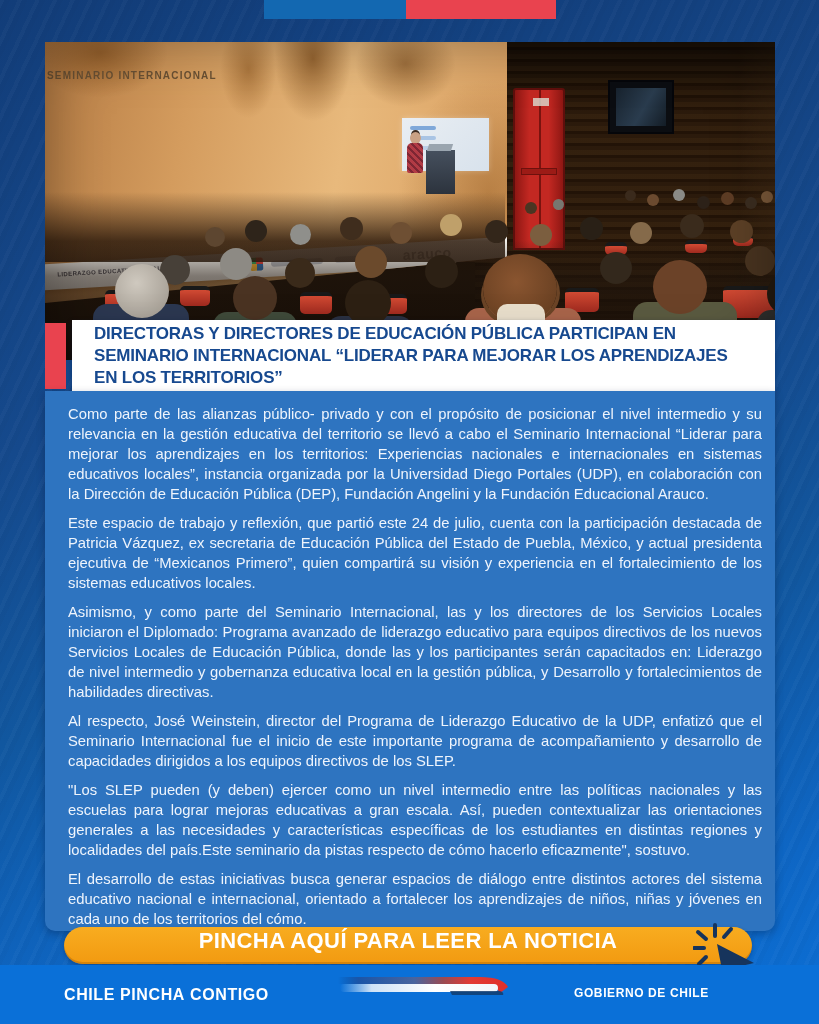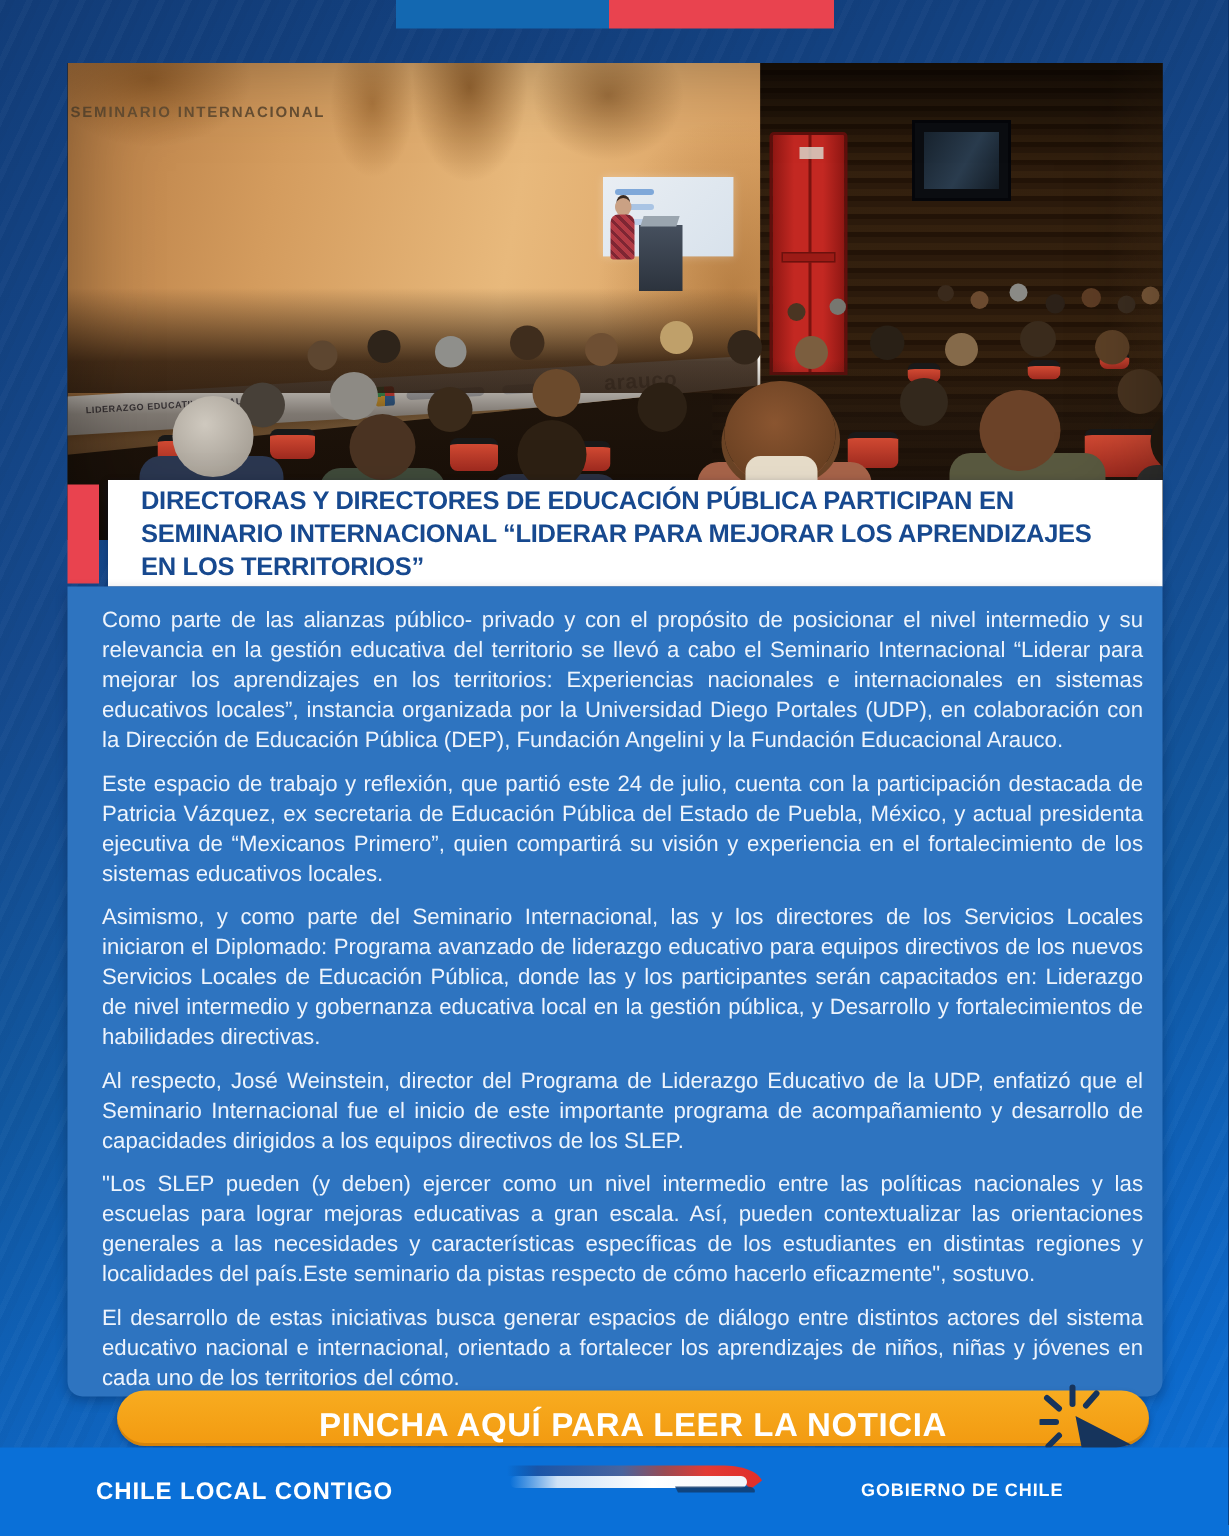--- a/index.html
+++ b/index.html
@@ -65,24 +65,24 @@
   
   .headline-tab{position:absolute;left:45px;top:323px;width:21px;height:66px;background:#e9434f;}
   .headline-box{position:absolute;left:72px;top:320px;width:703px;height:71px;background:#ffffff;display:flex;align-items:center;padding:0 26px 0 22px;box-shadow:0 2px 5px rgba(0,20,60,.35);}
   .headline-box h1{margin:0;font-size:17px;line-height:22px;font-weight:800;letter-spacing:-.2px;color:#17498f;}
 
   
   .panel{position:absolute;left:45px;top:391px;width:730px;height:540px;background:#2e74c0;border-radius:0 0 10px 10px;padding:13px 13px 0 23px;box-shadow:0 3px 8px rgba(0,15,45,.3);}
   .panel p{margin:0 0 9px 0;color:#eef4fc;font-size:14.8px;line-height:20px;text-align:justify;}
 
   
-  .cta{position:absolute;left:78px;top:927px;width:688px;height:37px;border-radius:19px;
+  .cta{position:absolute;left:64px;top:927px;width:688px;height:37px;border-radius:19px;
     background:linear-gradient(180deg,#f8ac20,#f29a10);
     box-shadow:inset 0 -2px 0 rgba(160,90,0,.35),0 2px 4px rgba(0,20,60,.3);
-    display:flex;align-items:flex-end;justify-content:center;cursor:pointer;border:none;}
+    display:flex;align-items:flex-start;justify-content:center;cursor:pointer;border:none;}
   .cta span{color:#ffffff;font-weight:800;font-size:22px;letter-spacing:.4px;}
   .cursor-wrap{position:absolute;left:693px;top:922px;width:64px;height:68px;pointer-events:none;}
 
   
   .footer{position:absolute;left:0;top:965px;width:819px;height:59px;background:#0a70d8;}
   .footer .left{position:absolute;left:64px;top:21px;font-size:16px;color:#ffffff;letter-spacing:.6px;}
   .footer .right{position:absolute;left:574px;top:21px;font-size:12px;color:#ffffff;letter-spacing:.6px;}
   .fw-bold{font-weight:800;}
   .fw-semi{font-weight:700;}
   .fw-reg{font-weight:700;}
@@ -209,21 +209,21 @@
         <line x1="13" y1="35" x2="6" y2="42"></line>
         <line x1="31" y1="15" x2="38" y2="7"></line>
       </g>
       <path d="M24 22 L31 58 L40 48 L48 62 L56 57 L48 44 L61 41 Z" fill="#16345c"></path>
     </svg>
   </div>
 
   <div class="footer">
     <div class="left">
       <span class="fw-semi">CHILE</span>
-      <span class="fw-bold">LOCAL</span>
+      <span class="fw-bold">PINCHA</span>
       <span class="fw-reg">CONTIGO</span>
     </div>
     <div class="flag-wrap">
       <svg width="180" height="26" viewBox="0 0 180 26">
         <defs>
           <linearGradient id="topg" x1="0" y1="0" x2="1" y2="0">
             <stop offset="0" stop-color="#0a4fa0" stop-opacity="0"></stop>
             <stop offset="0.12" stop-color="#1a55a8"></stop>
             <stop offset="0.45" stop-color="#48649e"></stop>
             <stop offset="0.62" stop-color="#9a4a52"></stop>

